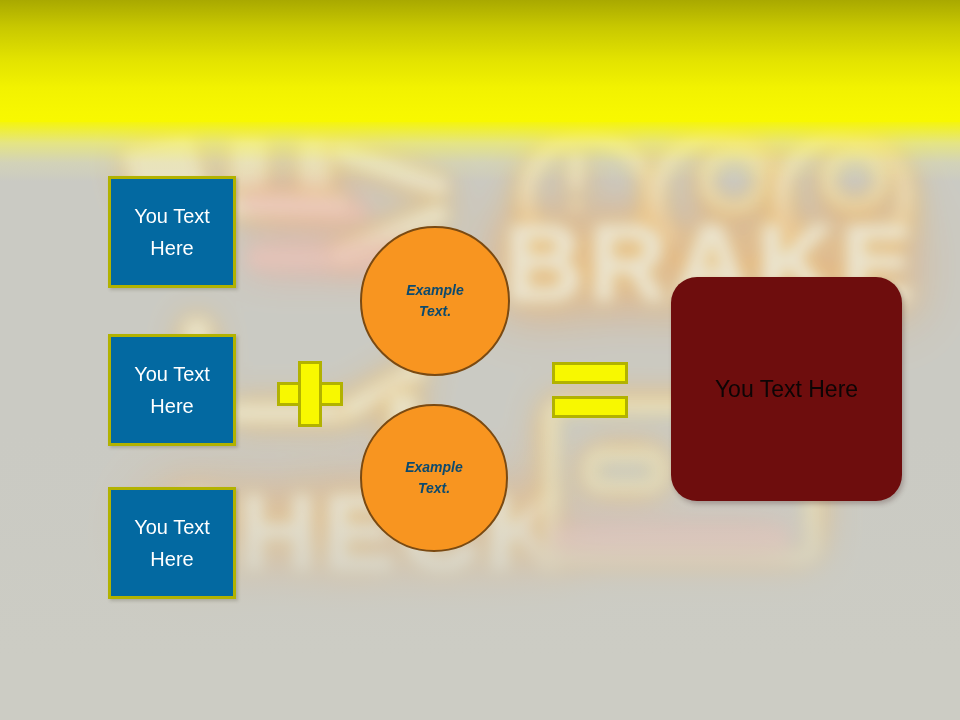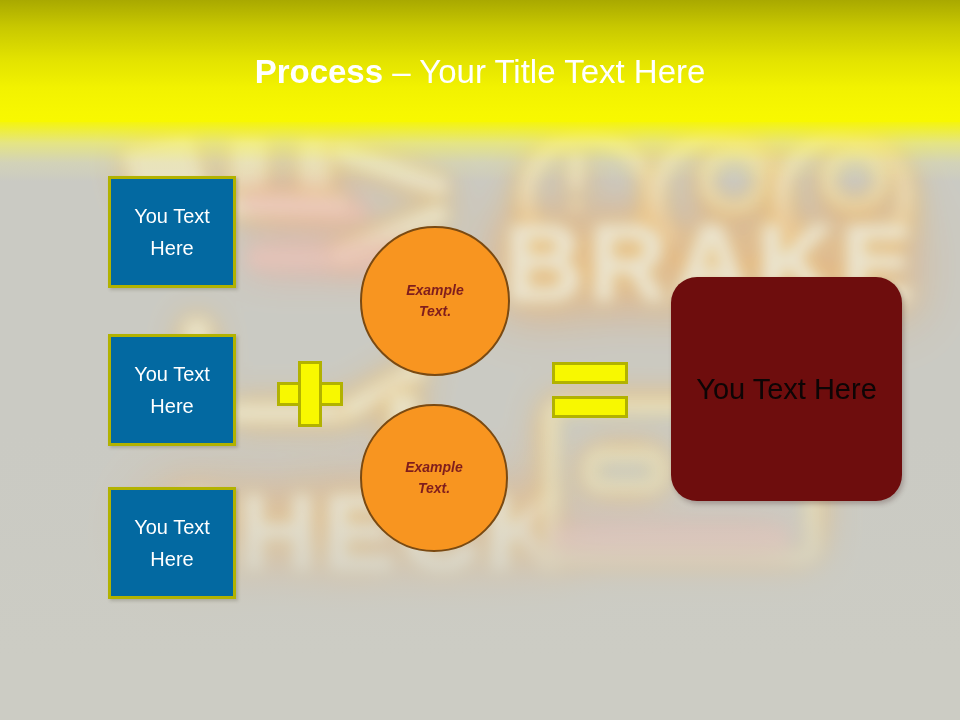--- a/index.html
+++ b/index.html
@@ -199,21 +199,21 @@
   .op-equals .bar-top { top: 0; }
   .op-equals .bar-bottom { top: 34px; }
 
   
   .ocircle {
     position: absolute;
     border-radius: 50%;
     background: #f89520;
     border: 2px solid #7a4a12;
     box-sizing: border-box;
-    color: #7f1d1d;
+    color: #0c4a6e;
     font-size: 14px;
     font-weight: bold;
     font-style: italic;
     line-height: 21px;
     text-align: center;
     display: flex;
     align-items: center;
     justify-content: center;
   }
   #ocircle-1 { left: 360px; top: 226px; width: 150px; height: 150px; }
@@ -221,21 +221,21 @@
   .ocircle-label { display: block; width: 100%; }
 
   
   #result-box {
     position: absolute;
     left: 671px; top: 277px;
     width: 231px; height: 224px;
     background: #6e0d0d;
     border-radius: 26px;
     color: #0d0505;
-    font-size: 29px;
+    font-size: 23px;
     display: flex;
     align-items: center;
     justify-content: center;
     box-shadow: 2px 3px 5px rgba(60,30,30,0.28);
   }
   #result-box .result-label { display: block; width: 100%; text-align: center; }
 </style>
 </head>
 <body>
 
@@ -273,23 +273,20 @@
       <div class="neon-pink" style="left:556px; top:532px; width:230px; height:16px;"></div>
     </div>
 
     <div class="bg-tint"></div>
     <div class="bg-fade-bottom"></div>
   </div>
 
   <div class="header-band"></div>
   <div class="header-fade"></div>
 
-  <div class="slide-title">
-    <span class="t-bold">Process</span><span class="t-norm"> – </span><span class="t-norm">Your Title Text Here</span>
-  </div>
 
   <div class="ybox" id="ybox-1">
     <span class="ybox-label">
       <span>You Text</span><br>
       <span>Here</span>
     </span>
   </div>
 
   <div class="ybox" id="ybox-2">
     <span class="ybox-label">

